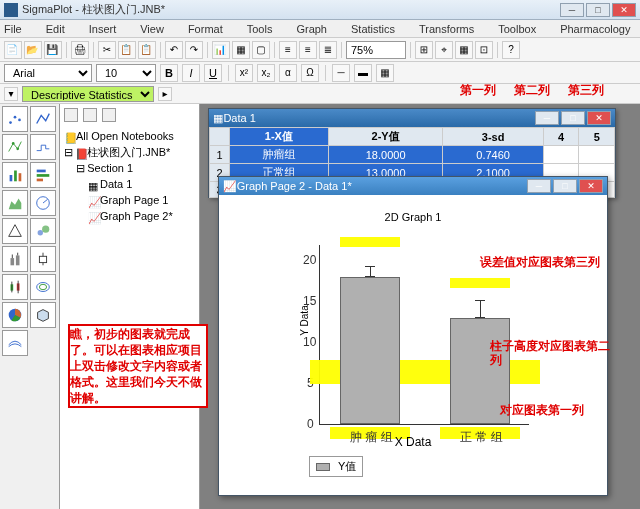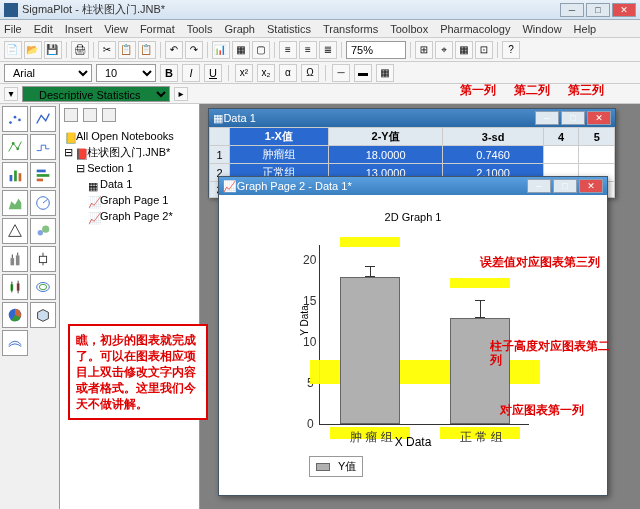--- a/index.html
+++ b/index.html
@@ -2,29 +2,29 @@
 <html><head>
 <meta charset="utf-8">
 <style>
 *{box-sizing:border-box;margin:0;padding:0;font-family:"Microsoft YaHei",Arial,sans-serif;font-size:11px}
 body{width:640px;height:509px;background:#fff;overflow:hidden;position:relative}
 .titlebar{height:20px;background:linear-gradient(#e8f0f8,#d4e2f0);border-bottom:1px solid #a0b0c0;display:flex;align-items:center;padding:0 4px;font-size:11px;color:#333}
 .titlebar .icon{width:14px;height:14px;background:#2a5a8a;margin-right:4px}
 .win-controls{margin-left:auto;display:flex;gap:2px}
 .win-btn{width:24px;height:14px;background:#e0e8f0;border:1px solid #90a0b0;display:flex;align-items:center;justify-content:center;font-size:9px;cursor:pointer}
 .win-btn.close{background:#e05050;color:#fff}
-.menubar{height:18px;background:#f0f0f0;display:flex;align-items:center;padding:0 4px;gap:12px;font-size:11px;color:#333;border-bottom:1px solid #ccc}
+.menubar{height:18px;background:#f0f0f0;display:flex;align-items:center;padding:0 4px;gap:24px;font-size:11px;color:#333;border-bottom:1px solid #ccc}
 .menubar span{cursor:pointer}
 .toolbar{height:24px;background:#f5f5f5;border-bottom:1px solid #ccc;display:flex;align-items:center;padding:0 4px;gap:2px}
 .tbtn{width:18px;height:18px;border:1px solid #ccc;background:#f8f8f8;display:flex;align-items:center;justify-content:center;font-size:10px;cursor:pointer}
 .sep{width:1px;height:16px;background:#ccc;margin:0 2px}
 .font-row{display:flex;align-items:center;gap:4px;padding:2px 4px;background:#f5f5f5;border-bottom:1px solid #ccc;height:22px}
 .font-sel{border:1px solid #999;background:#fff;padding:1px 4px;font-size:11px;min-width:60px;height:18px}
 .stat-row{display:flex;align-items:center;gap:4px;padding:2px 4px;background:#f5f5f5;border-bottom:1px solid #ccc;height:20px}
-.stat-sel{border:1px solid #999;background:#15803d;padding:1px 12px;font-size:11px;min-width:120px;height:16px}
+.stat-sel{border:1px solid #999;background:#bef264;padding:1px 4px;font-size:11px;min-width:120px;height:16px}
 .workspace{position:absolute;top:104px;left:0;right:0;bottom:0;display:flex}
 .palette{width:60px;background:#f0f0f0;border-right:1px solid #999;display:flex;flex-direction:column;padding:2px;gap:2px}
 .prow{display:flex;gap:2px}
 .pbtn{width:26px;height:26px;background:#fff;border:1px solid #999;display:flex;align-items:center;justify-content:center;cursor:pointer}
 .pbtn svg{width:18px;height:18px}
 .navigator{width:140px;background:#fff;border-right:1px solid #999;padding:4px;font-size:10px}
 .navigator .nbtn{width:14px;height:14px;border:1px solid #999;background:#f0f0f0;display:inline-block;margin-right:2px}
 .tree{margin-top:4px;line-height:14px}
 .tree-item{display:flex;align-items:center;gap:2px;padding:1px 0;cursor:pointer}
 .tree-item.l1{padding-left:12px}
@@ -46,21 +46,21 @@
 .plot{position:absolute;top:50px;left:100px;width:210px;height:180px;border-left:1px solid #333;border-bottom:1px solid #333}
 .ylabel{position:absolute;top:120px;left:70px;transform:rotate(-90deg);font-size:10px}
 .xlabel{position:absolute;bottom:46px;left:0;right:0;text-align:center;font-size:12px}
 .tick{position:absolute;font-size:12px;color:#333}
 .bar{position:absolute;bottom:0;width:60px;background:#b0b0b0;border:1px solid #666}
 .errbar{position:absolute;width:1px;background:#333}
 .errcap{position:absolute;width:10px;height:1px;background:#333}
 .hl{position:absolute;background:#ffff00;opacity:.95}
 .legend{position:absolute;bottom:18px;left:90px;border:1px solid #999;padding:2px 6px;font-size:9px;display:flex;align-items:center;gap:8px;background:#fff}
 .legend .sw{width:14px;height:8px;background:#b0b0b0;border:1px solid #666}
-.callout{position:absolute;background:#fff;border:2px solid #e00000;padding:6px;font-size:12px;color:#e00000;line-height:16px;font-weight:bold}
+.callout{position:absolute;background:#fff;border:2px solid #e00000;font-size:12px;color:#e00000;line-height:16px;font-weight:bold}
 .ann{position:absolute;color:#e00000;font-size:12px;font-weight:bold;white-space:nowrap}
 </style>
 </head>
 <body>
 
 <div class="titlebar">
   <span class="icon"></span>
   <span>SigmaPlot - 柱状图入门.JNB*</span>
   <div class="win-controls">
     <div class="win-btn">─</div>

